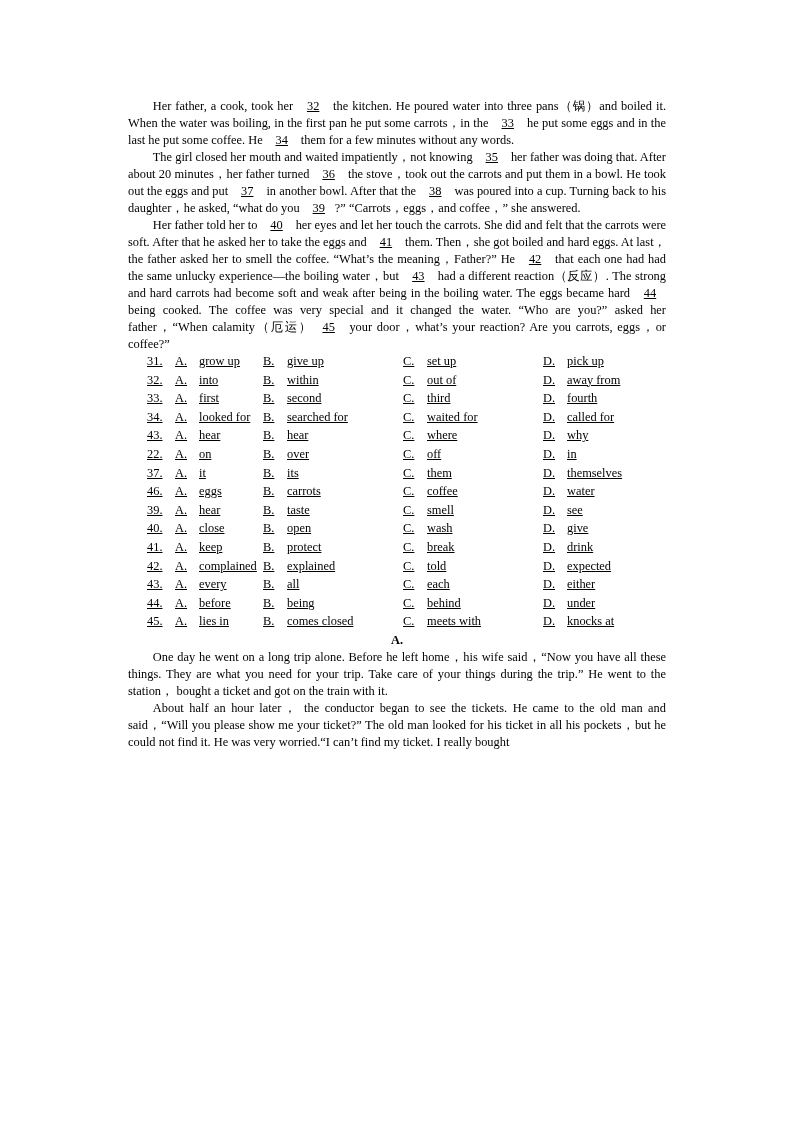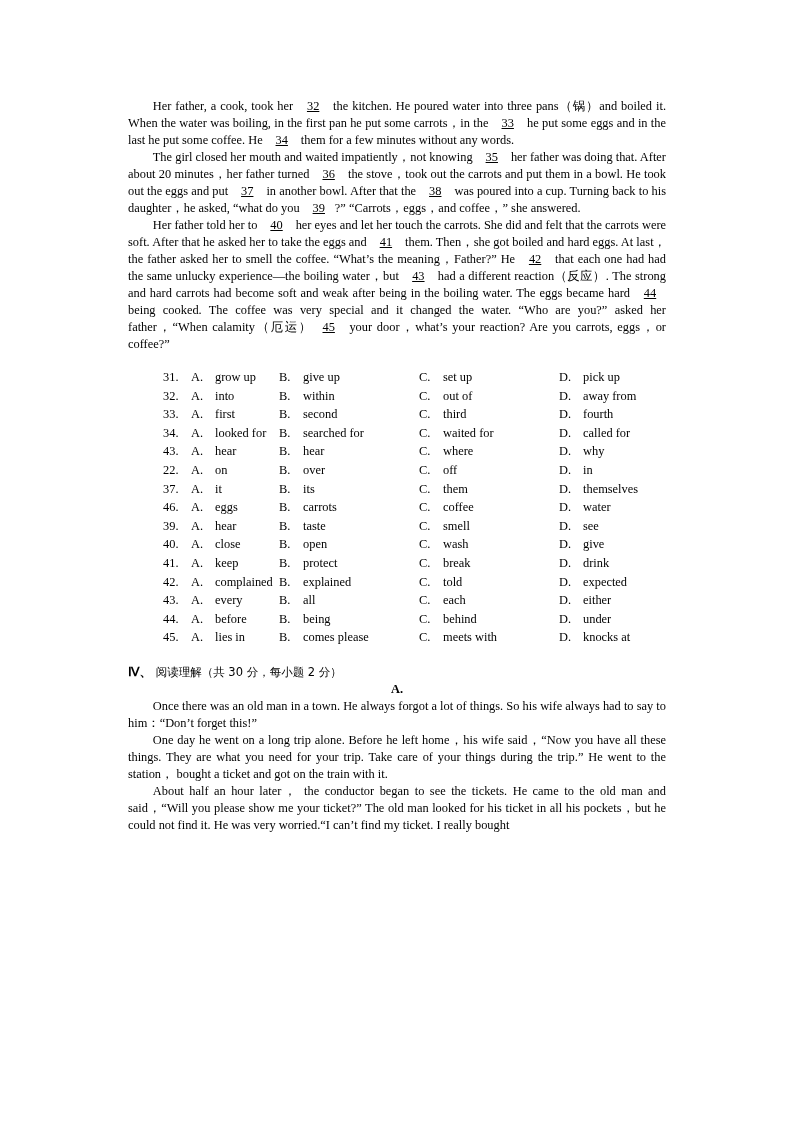--- a/index.html
+++ b/index.html
@@ -1,21 +1,21 @@
 <!DOCTYPE html>
 <html><head>
 <meta charset="utf-8">
 <style>
   html, body { margin: 0; padding: 0; background: #ffffff; }
   body { width: 794px; height: 1123px; position: relative; overflow: hidden;
          font-family: "Liberation Serif", "DejaVu Serif", serif; color: #000; }
   .page { position: absolute; left: 128px; top: 98px; width: 538px; font-size: 12.4px; line-height: 17px; }
   .para { text-align: justify; text-indent: 2em; margin: 0; }
   .blank { display: inline-block; min-width: 26px; text-align: center; text-decoration: underline; text-indent: 0; padding: 0 3px; }
-  .options { margin: 16px; padding: 0; }
+  .options { margin: 0; padding: 0; text-decoration: underline; }
   .opt-row { display: flex; height: 18.6px; padding-left: 19px; }
   .opt-num { width: 28px; }
   .opt-letter { width: 24px; }
   .opt-a { width: 88px; }
   .opt-b { width: 140px; }
   .opt-c { width: 140px; }
   .opt-d { flex: 1; }
   .opt-cell { display: flex; }
   .section-head { margin: 0; font-family: "DejaVu Sans", sans-serif; font-size: 11.5px; }
   .section-head b { font-family: "Liberation Serif", serif; font-size: 12.5px; }
@@ -298,34 +298,30 @@
         </span>
       </div>
       <div class="opt-row">
         <span class="opt-num">45.</span>
         <span class="opt-cell opt-a">
           <span class="opt-letter">A.</span>
           <span>lies in</span>
         </span>
         <span class="opt-cell opt-b">
           <span class="opt-letter">B.</span>
-          <span>comes please</span>
+          <span>comes closed</span>
         </span>
         <span class="opt-cell opt-c">
           <span class="opt-letter">C.</span>
           <span>meets with</span>
         </span>
         <span class="opt-cell opt-d">
           <span class="opt-letter">D.</span>
           <span>knocks at</span>
         </span>
       </div>
     </div>
-  <p class="section-head">
-    <b>Ⅳ、</b><span> 阅读理解（共 30 分，每小题 2 分）</span>
-  </p>
   <p class="subhead">A.</p>
   <div id="reading">
-      <p class="para">Once there was an old man in a town. He always forgot a lot of things. So his wife always had to say to him：“Don’t forget this!”</p>
       <p class="para">One day he went on a long trip alone.  Before he left home，his wife said，“Now you have all these things.  They are what you need for your trip.  Take care of your things during the trip.” He went to the station， bought a ticket and got on the train with it.</p>
       <p class="para">About half an hour later， the conductor began to see the tickets.  He came to the old man and said，“Will you please show me your ticket?” The old man looked for his ticket in all his pockets，but he could not find it.  He was very worried.“I can’t find my ticket.  I really bought</p>
     </div>
 </div>
 
 </body></html>

